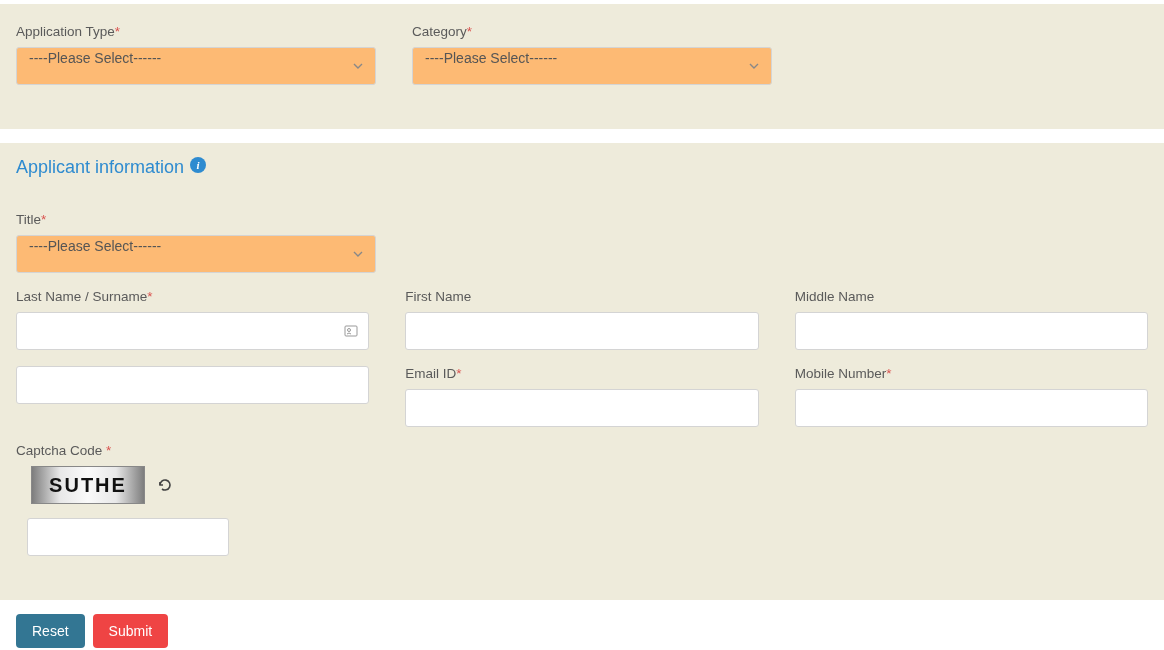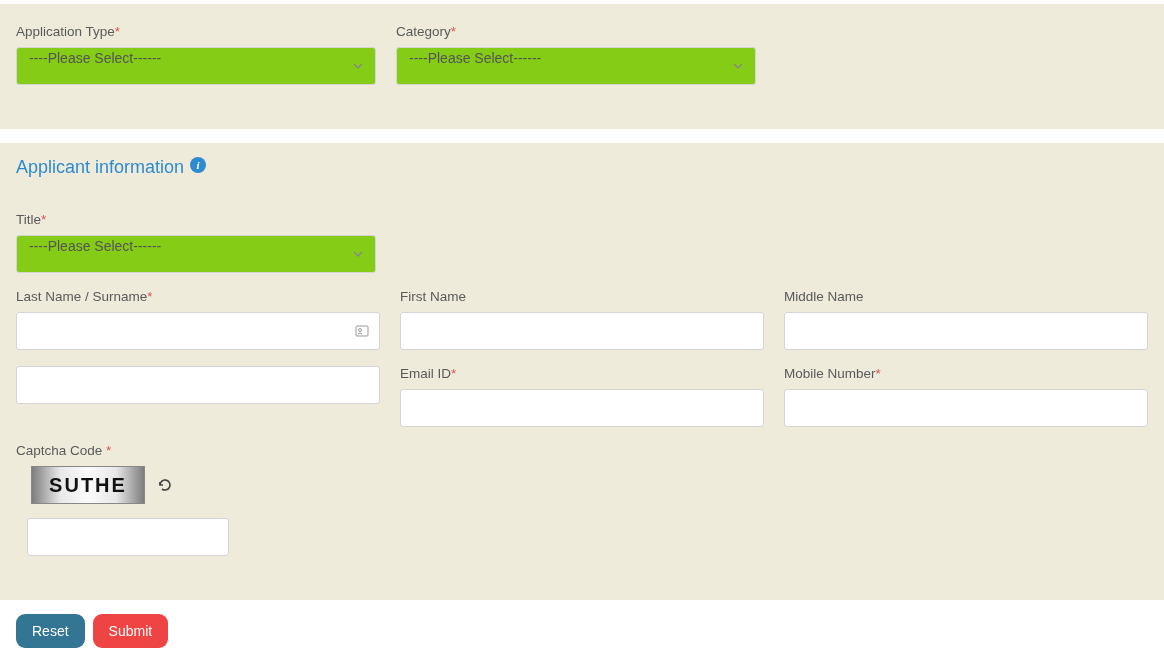--- a/index.html
+++ b/index.html
@@ -40,21 +40,21 @@
       display: inline-flex;
       align-items: center;
       justify-content: center;
       font-family: Georgia, serif;
       font-style: italic;
       font-weight: bold;
       font-size: 11px;
     }
     .form-row {
       display: flex;
-      gap: 20px;
+      gap: 36px;
       flex-wrap: wrap;
     }
     .form-group {
       flex: 1 1 0;
       min-width: 280px;
       margin-bottom: 16px;
     }
     .form-group.narrow {
       max-width: 360px;
       flex: 0 0 auto;
@@ -64,21 +64,21 @@
       display: block;
       color: #5a5a5a;
       font-size: 13.5px;
       margin-bottom: 8px;
     }
     .required {
       color: #d9534f;
     }
     .select-wrapper {
       position: relative;
-      background: #84cc16;
+      background: #fdba74;
       border: 1px solid #d4d4d4;
       border-radius: 3px;
       height: 38px;
       display: flex;
       align-items: center;
       padding: 0 32px 16px 12px;
       color: #555;
       font-size: 14px;
     }
     .select-wrapper .chevron {
@@ -153,21 +153,21 @@
       margin-left: 11px;
     }
     .button-row {
       padding: 0 16px 4px 16px;
       display: flex;
       gap: 8px;
       background: #fff;
     }
     .btn {
       border: none;
-      border-radius: 9px;
+      border-radius: 4px;
       padding: 9px 16px;
       font-size: 14px;
       color: #fff;
       cursor: pointer;
     }
     .btn-reset {
       background: #337693;
     }
     .btn-submit {
       background: #ef4444;

